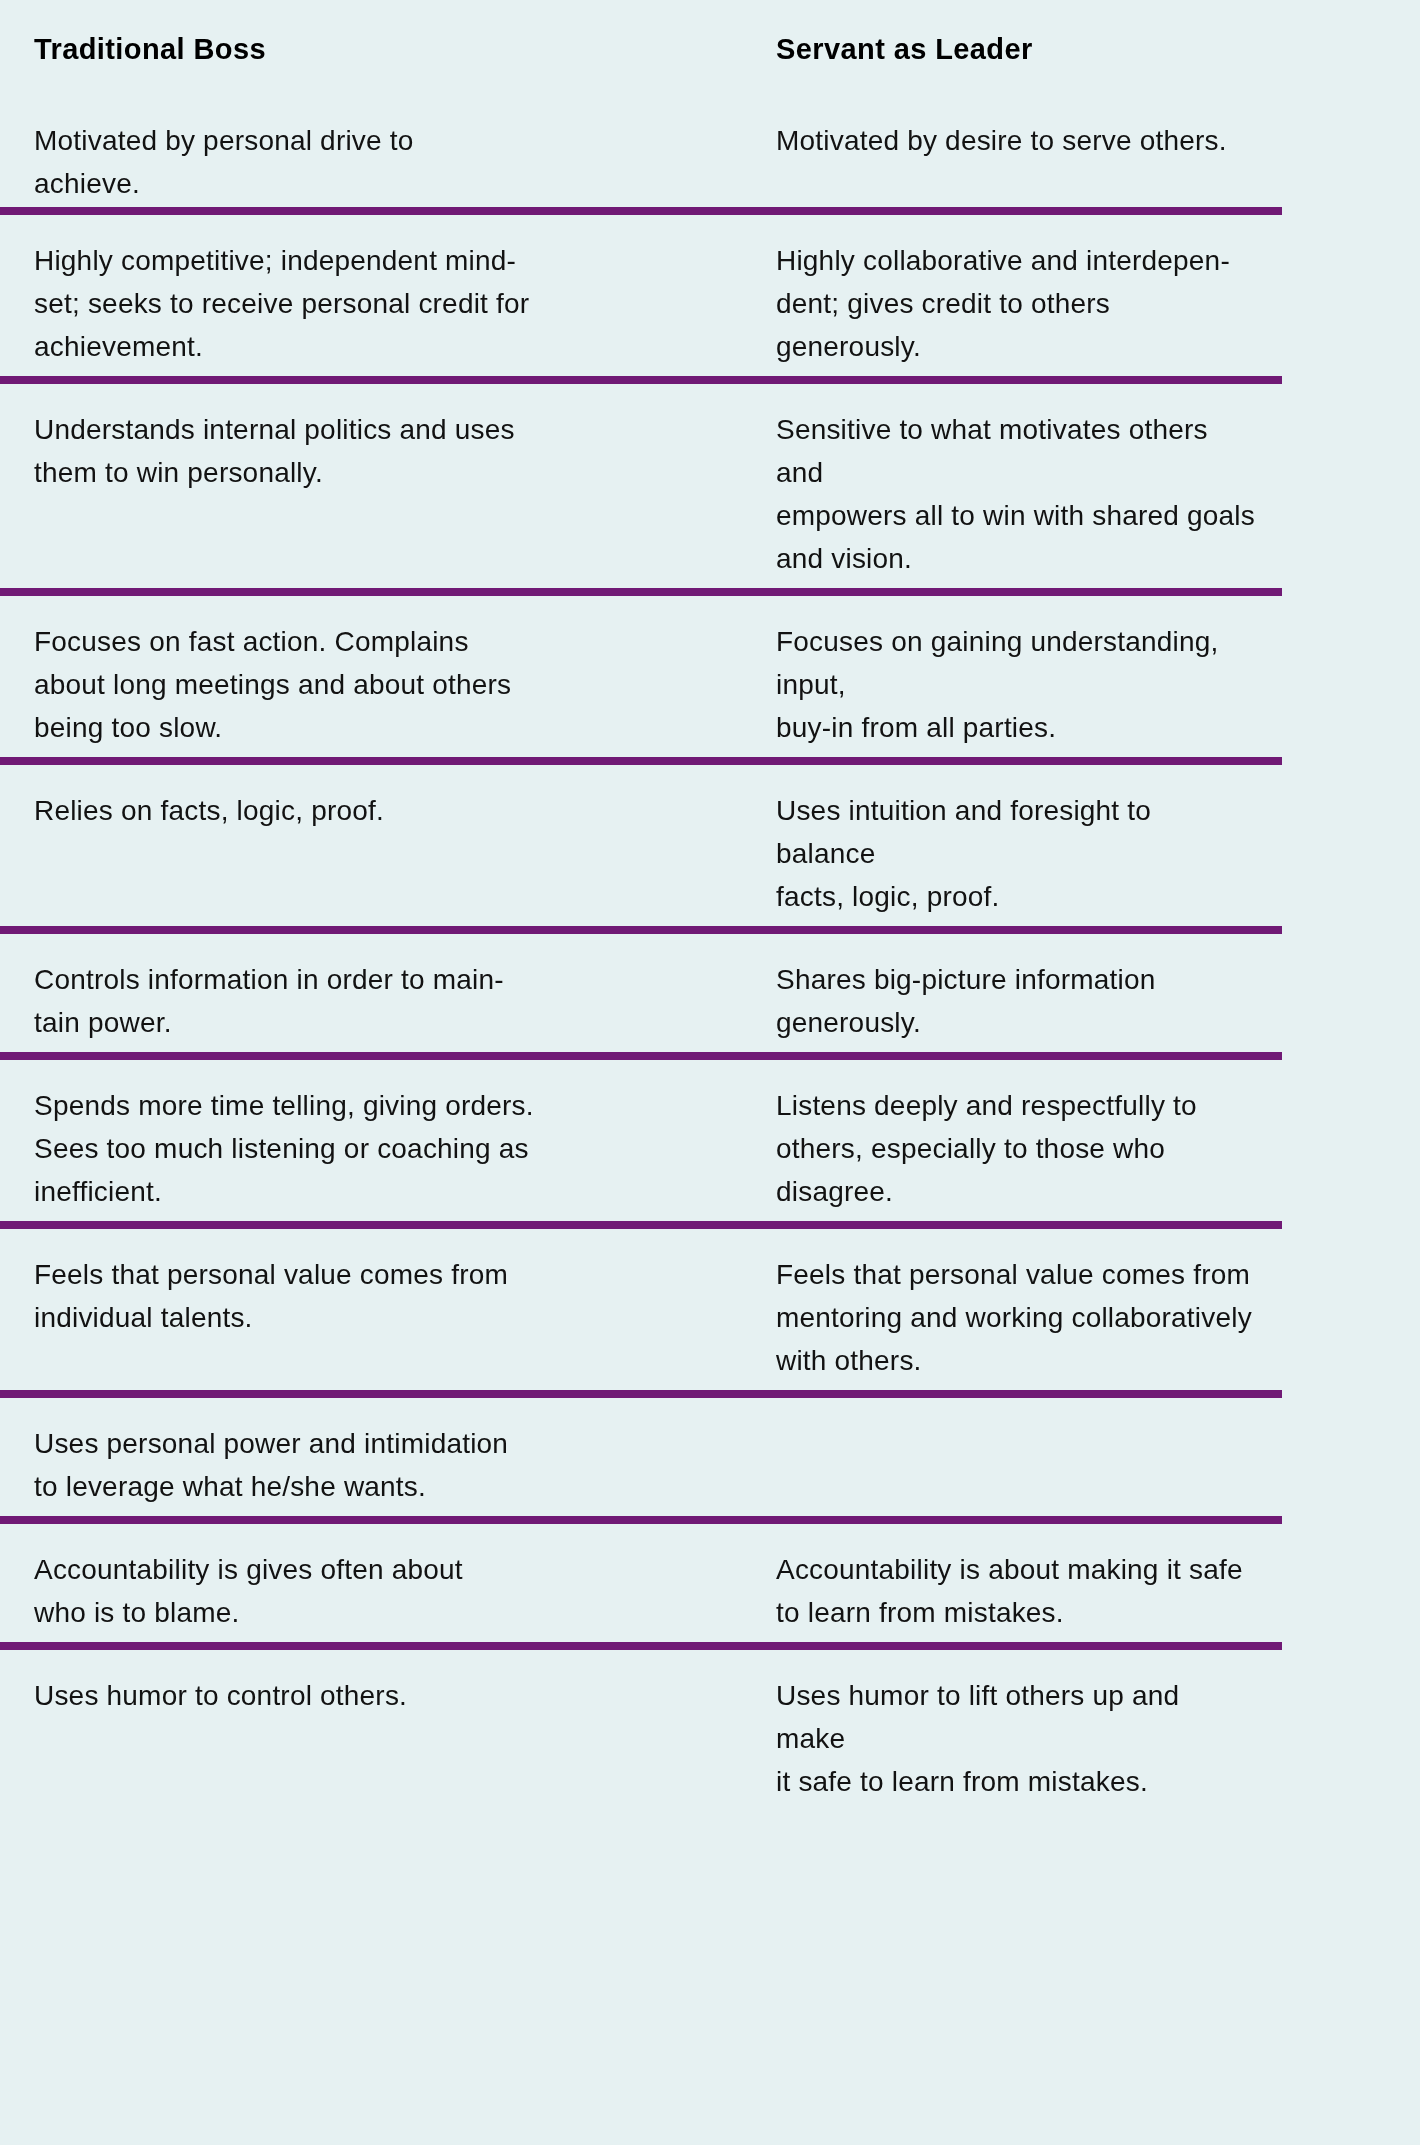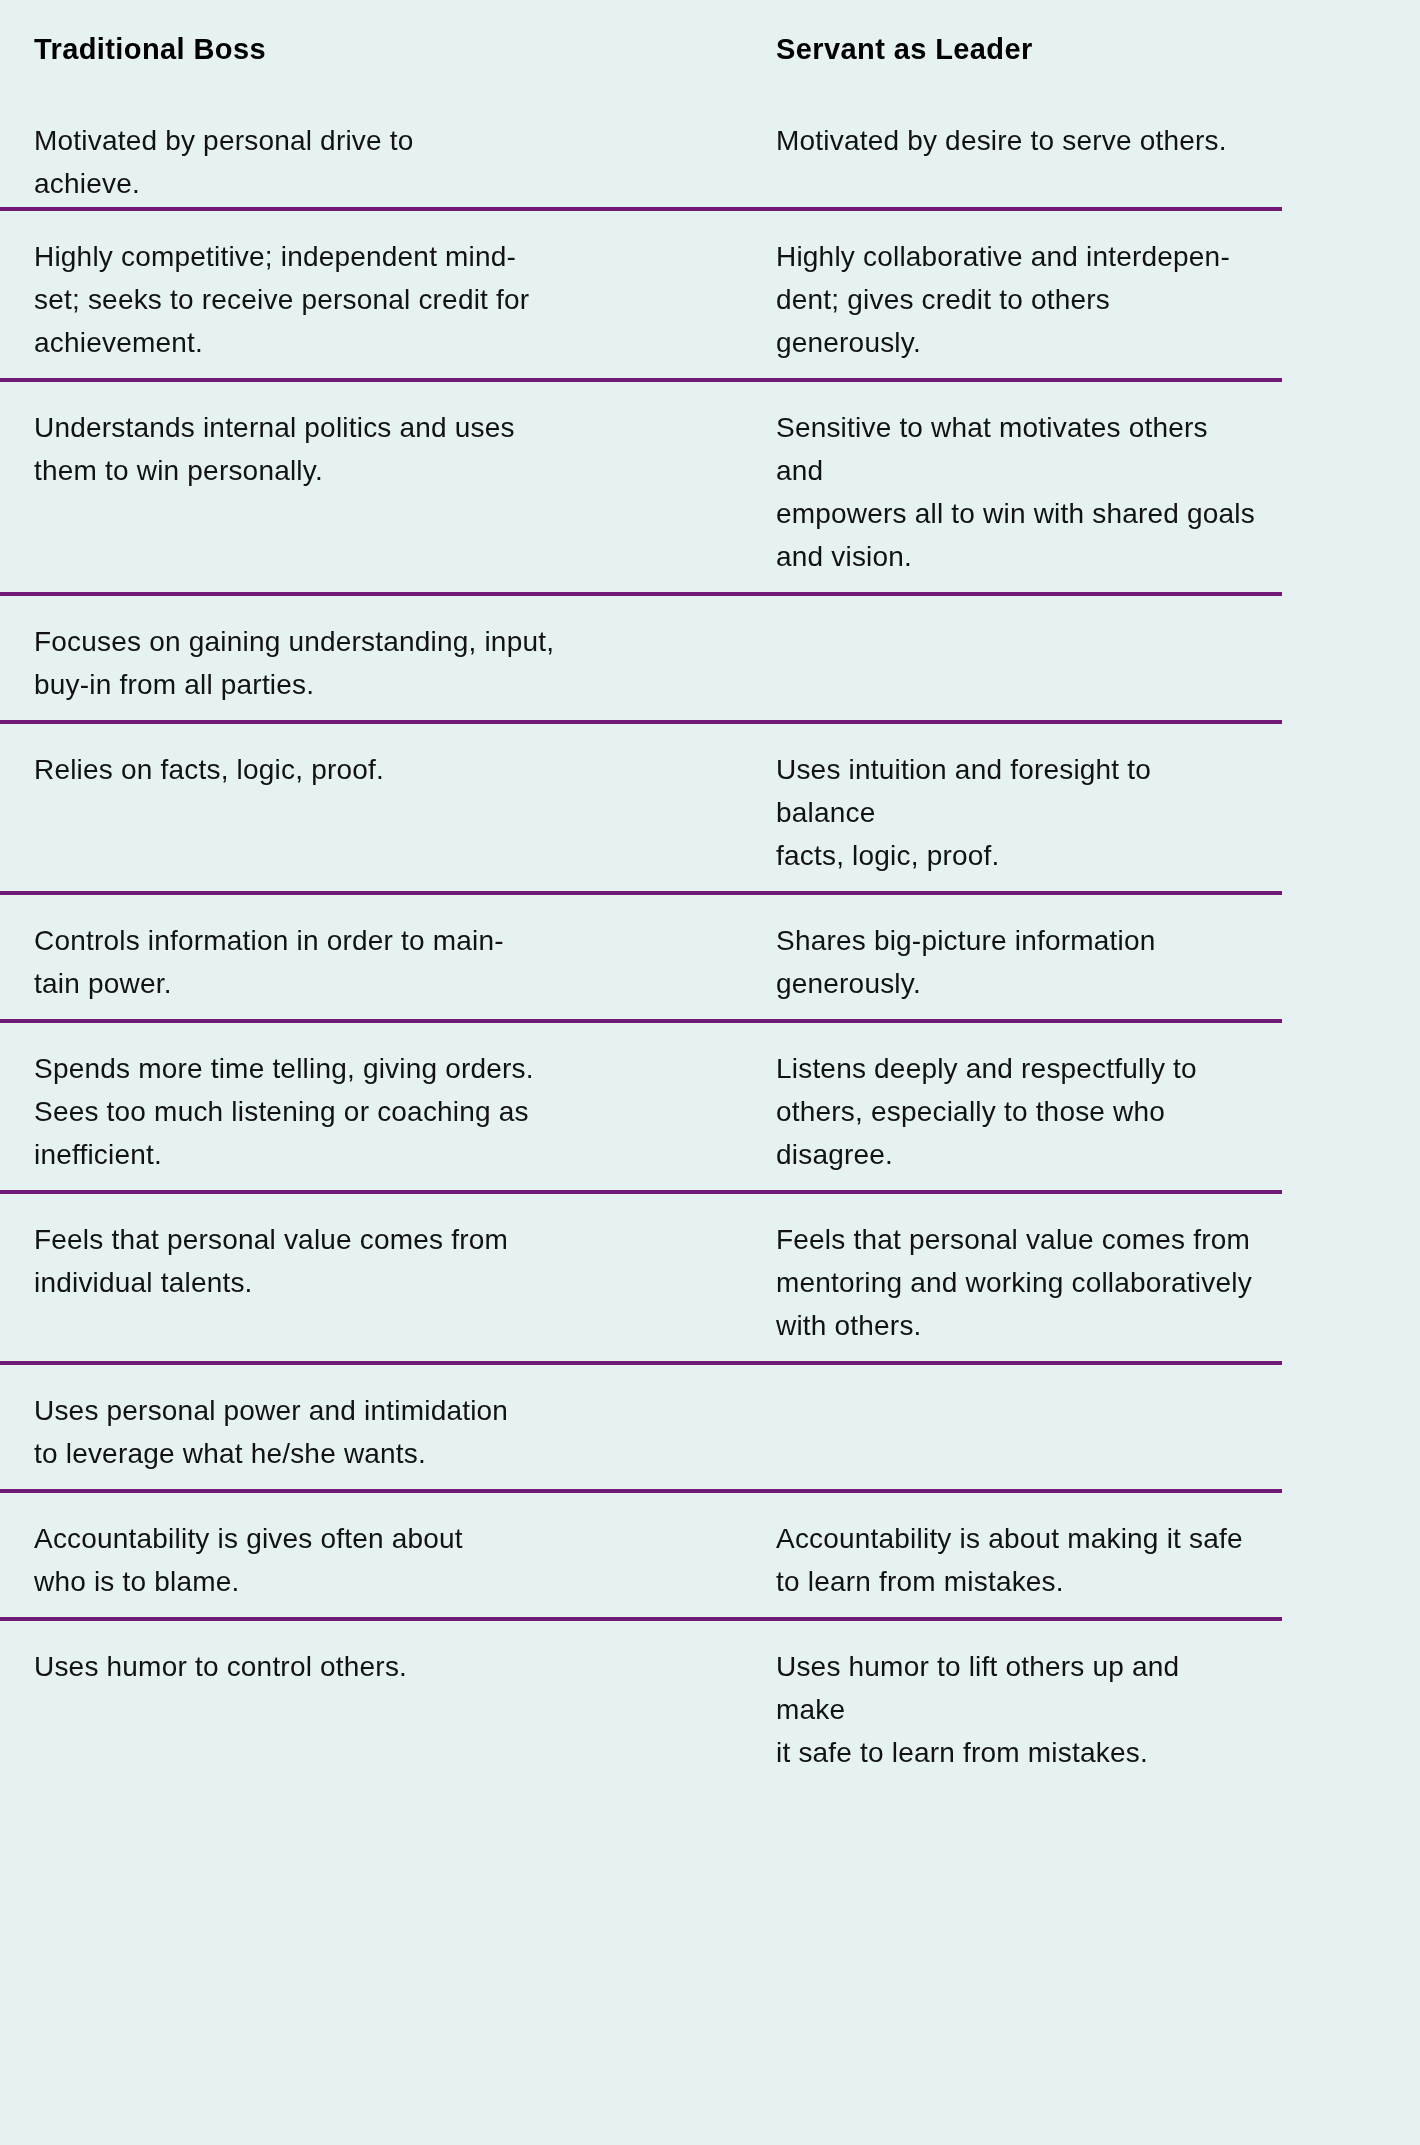--- a/index.html
+++ b/index.html
@@ -37,23 +37,23 @@
     letter-spacing: 0.4px;
   }
   .header-row {
     padding-top: 28px;
   }
   .first-row {
     padding-top: 48px;
     padding-bottom: 2px;
   }
   .divided {
-    border-top: 4px solid #701a75;
+    border-top: 8px solid #701a75;
     padding-top: 24px;
-    padding-bottom: 14px;
+    padding-bottom: 8px;
   }
   .cell-left {
     padding-right: 30px;
   }
 </style>
 </head>
 <body>
 
 <div class="table">
 
@@ -79,20 +79,23 @@
 
   <div class="row divided">
     <div class="cell cell-left">Understands internal politics and uses
 them to win personally.</div>
     <div class="cell cell-right">Sensitive to what motivates others and
 empowers all to win with shared goals
 and vision.</div>
   </div>
 
   <div class="row divided">
+    <div class="cell cell-left">Focuses on fast action. Complains
+about long meetings and about others
+being too slow.</div>
     <div class="cell cell-right">Focuses on gaining understanding, input,
 buy-in from all parties.</div>
   </div>
 
   <div class="row divided">
     <div class="cell cell-left">Relies on facts, logic, proof.</div>
     <div class="cell cell-right">Uses intuition and foresight to balance
 facts, logic, proof.</div>
   </div>
 

